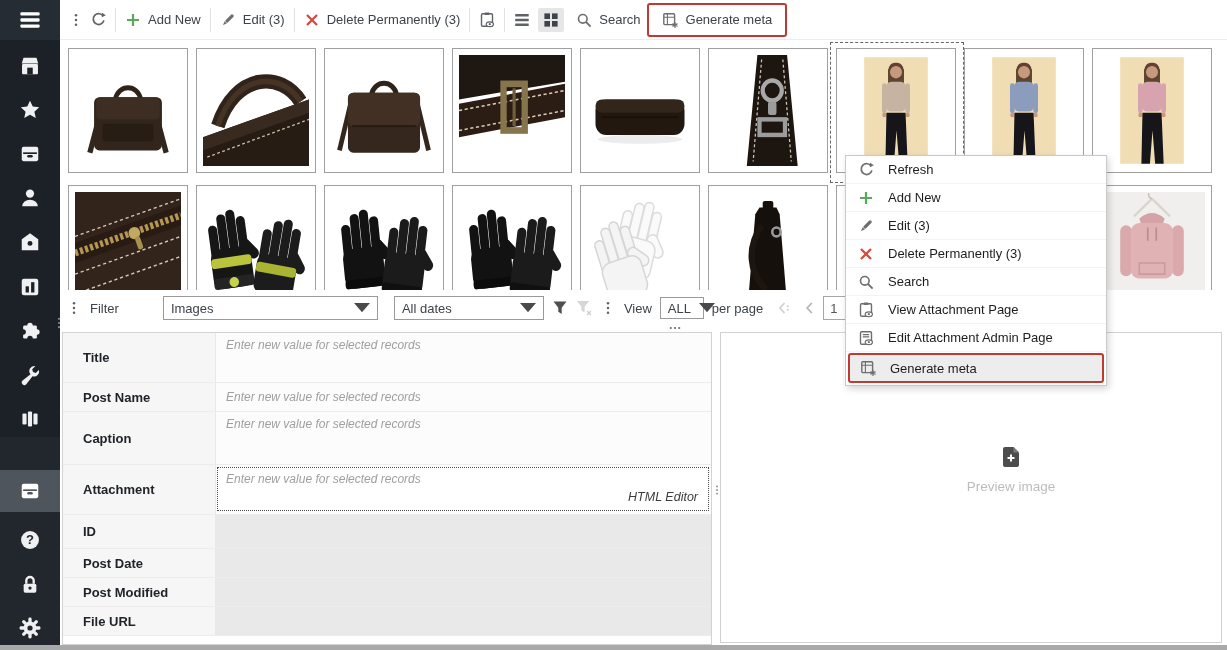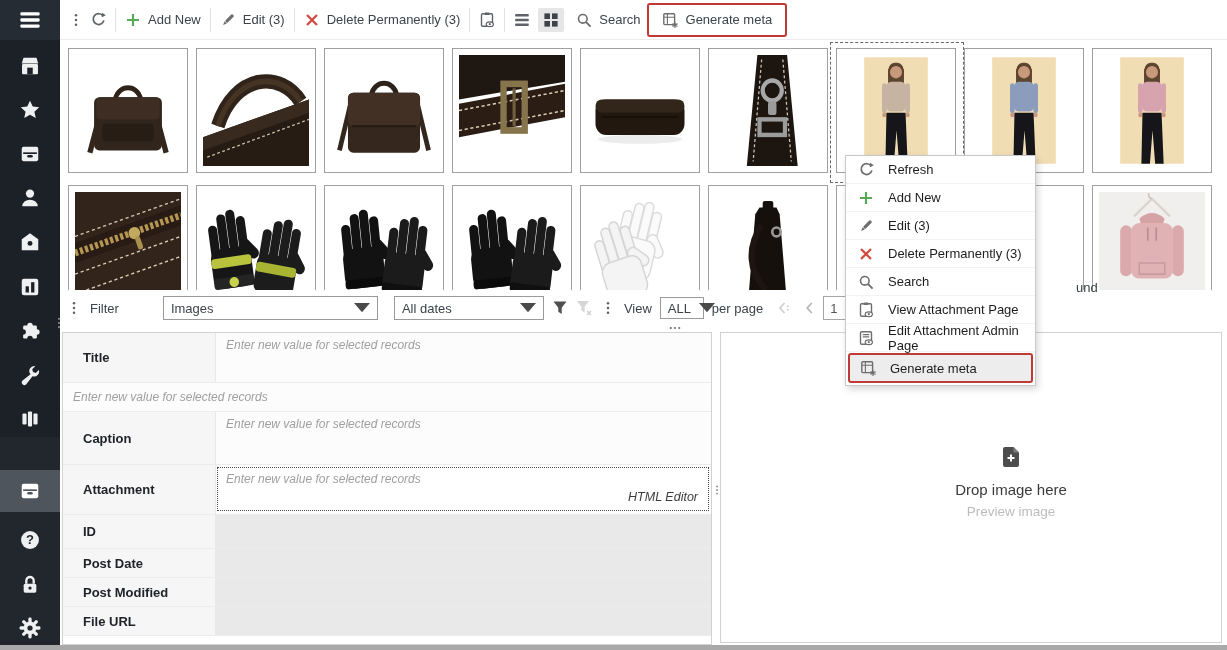--- a/index.html
+++ b/index.html
@@ -60,21 +60,21 @@
   .editor-note{position:absolute;right:10px;bottom:6px;font-style:italic;font-size:12.5px;color:#3c3c3c;cursor:pointer;}
   .editor-handle{position:absolute;right:-12px;top:50%;transform:translateY(-50%);color:#8a8a8a;}
   .editor-handle svg{width:12px;height:12px;}
   
   .preview-panel{position:absolute;left:720px;top:332px;width:502px;height:311px;border:1px solid #d2d2d2;background:#fff;box-sizing:border-box;}
   .drop-block{position:absolute;left:170px;top:112px;width:240px;text-align:center;}
   .drop-block .icon svg{width:24px;height:24px;}
   .drop-label{font-size:15px;color:#3a3a3a;margin-top:8px;}
   .preview-label{font-size:13.5px;color:#bcbcbc;margin-top:6px;}
   
-  .context-menu{position:absolute;left:845px;top:155px;width:191px;background:#fff;border:1px solid #c9c9c9;box-shadow:2px 3px 7px rgba(0,0,0,.16);z-index:50;box-sizing:border-box;padding-bottom:2px;}
+  .context-menu{position:absolute;left:845px;top:155px;width:262px;background:#fff;border:1px solid #c9c9c9;box-shadow:2px 3px 7px rgba(0,0,0,.16);z-index:50;box-sizing:border-box;padding-bottom:2px;}
   .cm-item{height:27px;display:flex;align-items:center;padding-left:12px;font-size:13px;color:#1d1d1d;cursor:pointer;border-bottom:1px solid #f3f3f3;}
   .cm-item .icon svg{width:16px;height:16px;}
   .cm-label{margin-left:14px;}
   .cm-item.hl{border:2px solid var(--hl);border-radius:3px;background:#ededed;margin:1px 2px 0 2px;height:26px;padding-left:10px;border-bottom:2px solid var(--hl);}
   
   .bottom-strip{position:absolute;left:0;top:645px;width:1227px;height:5px;background:#a9a9a9;}
 </style>
 </head>
 <body>
 
@@ -606,20 +606,21 @@
     </span>
 
   <section class="form-panel" id="formPanel">
       <div class="f-row" style="height: 50px;">
         <div class="f-label">Title</div>
         <div class="f-value">
           <span class="ph">Enter new value for selected records</span>
         </div>
       </div>
       <div class="f-row" style="height: 29px;">
+        <div class="f-label">Post Name</div>
         <div class="f-value">
           <span class="ph mid">Enter new value for selected records</span>
         </div>
       </div>
       <div class="f-row" style="height: 53px;">
         <div class="f-label">Caption</div>
         <div class="f-value">
           <span class="ph">Enter new value for selected records</span>
         </div>
       </div>
@@ -659,21 +660,20 @@
 
   <section class="preview-panel">
     <div class="drop-block">
       <span class="icon">
           <svg viewBox="0 0 24 24">
             <path d="M6 2h8.5L20 7.5V20a2 2 0 0 1-2 2H6a2 2 0 0 1-2-2V4a2 2 0 0 1 2-2z" fill="#4d4d4d"></path>
             <path d="M14.5 2 20 7.5h-5.5z" fill="#7d7d7d"></path>
             <path d="M12 9.5v7M8.5 13h7" stroke="#fff" stroke-width="2"></path>
           </svg>
         </span>
-      <div class="drop-label">Drop image here</div>
       <div class="preview-label">Preview image</div>
     </div>
   </section>
 
   <div class="context-menu" id="ctxMenu">
       <div class="cm-item">
         <span class="icon c-gray">
           <svg viewBox="0 0 16 16">
             <path d="M13.2 4.2A5.4 5.4 0 1 0 13.9 8.4" fill="none" stroke="currentColor" stroke-width="1.7"></path>
             <path d="M12.1 0.7 15.8 3.2 11.8 5.2z" fill="currentColor"></path>

